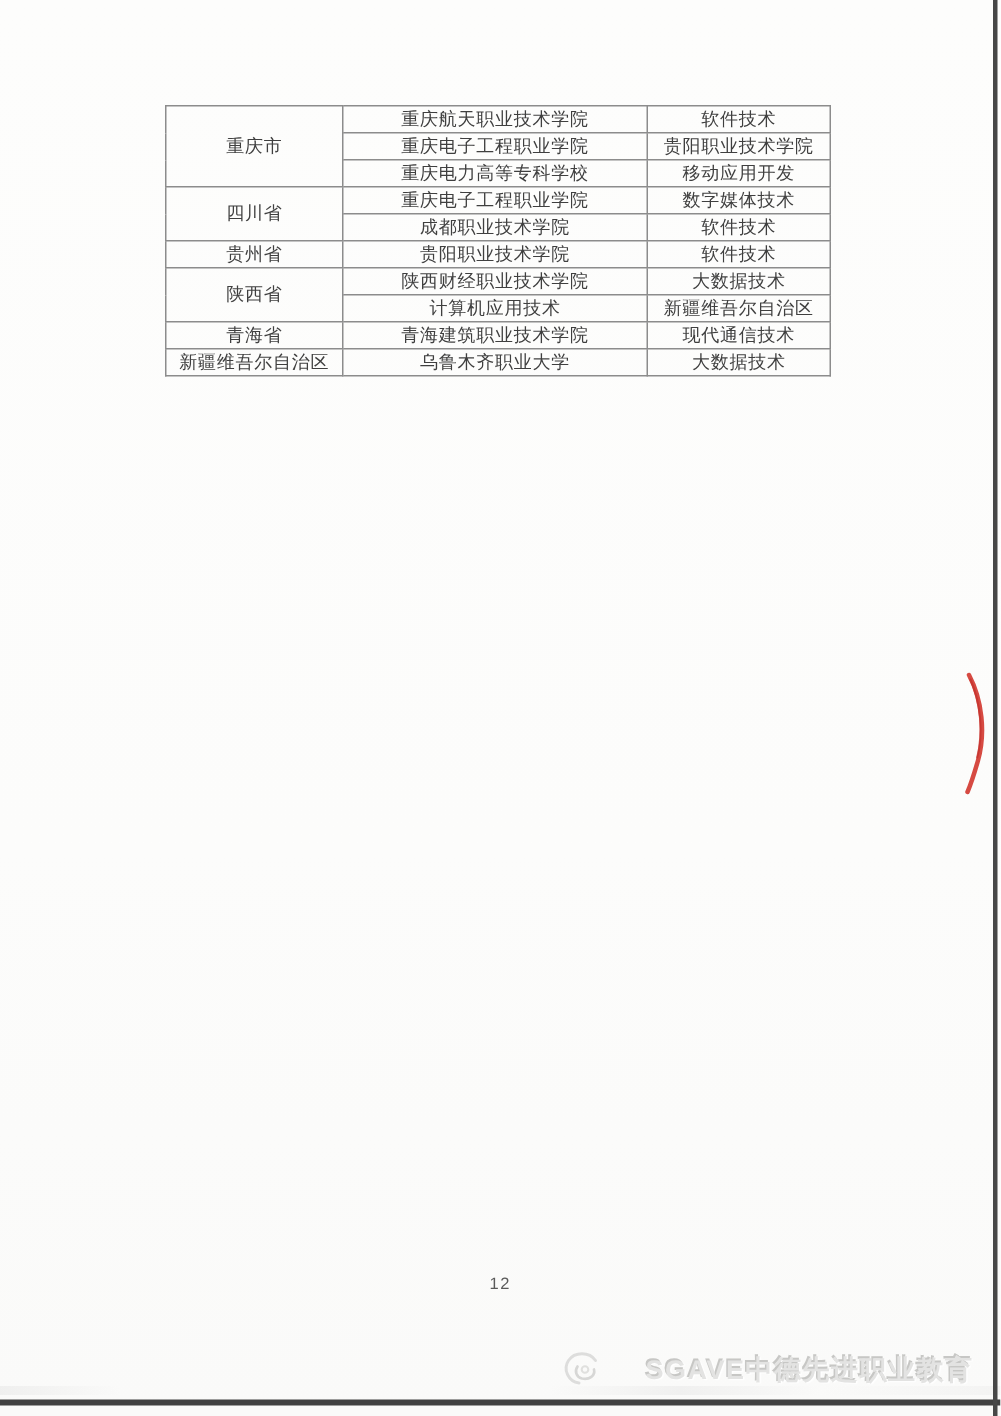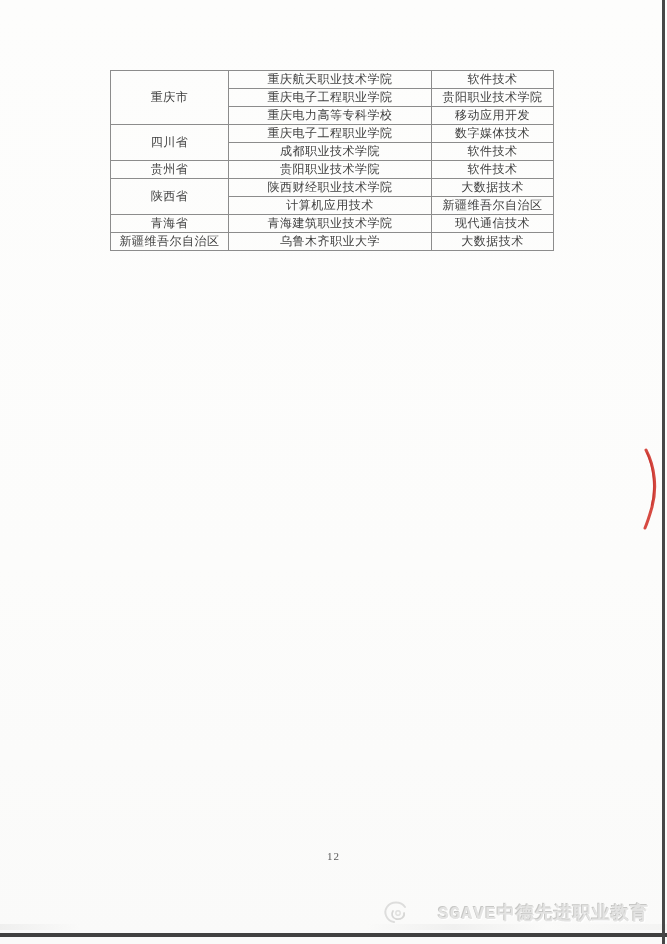--- a/index.html
+++ b/index.html
@@ -50,34 +50,34 @@
 
   
   .page-number {
     position: absolute;
     left: 0; right: 0;
     top: 850px;
     text-align: center;
     font-size: 11px;
     color: #5a5a5a;
     letter-spacing: 1px;
-    font-family: Liberation Serif, serif;
+    font-family: Liberation Sans, sans-serif;
   }
 
   
   .footer-brand {
     position: absolute;
     right: 18px; top: 897px;
     display: flex;
     align-items: center;
     gap: 7px;
   }
   .footer-logo { width: 32px; height: 32px; opacity: .85; }
   .footer-brand-text {
-    font-family: Liberation Mono, monospace;
+    font-family: Liberation Sans, sans-serif;
     font-size: 18px;
     font-weight: bold;
     letter-spacing: 1px;
     color: #e3e3e2;
     text-shadow: -1px -1px 0 #c7c7c5, 1px 1px 1px #ffffff;
     white-space: nowrap;
     margin-left: 18px;
   }
 
   

